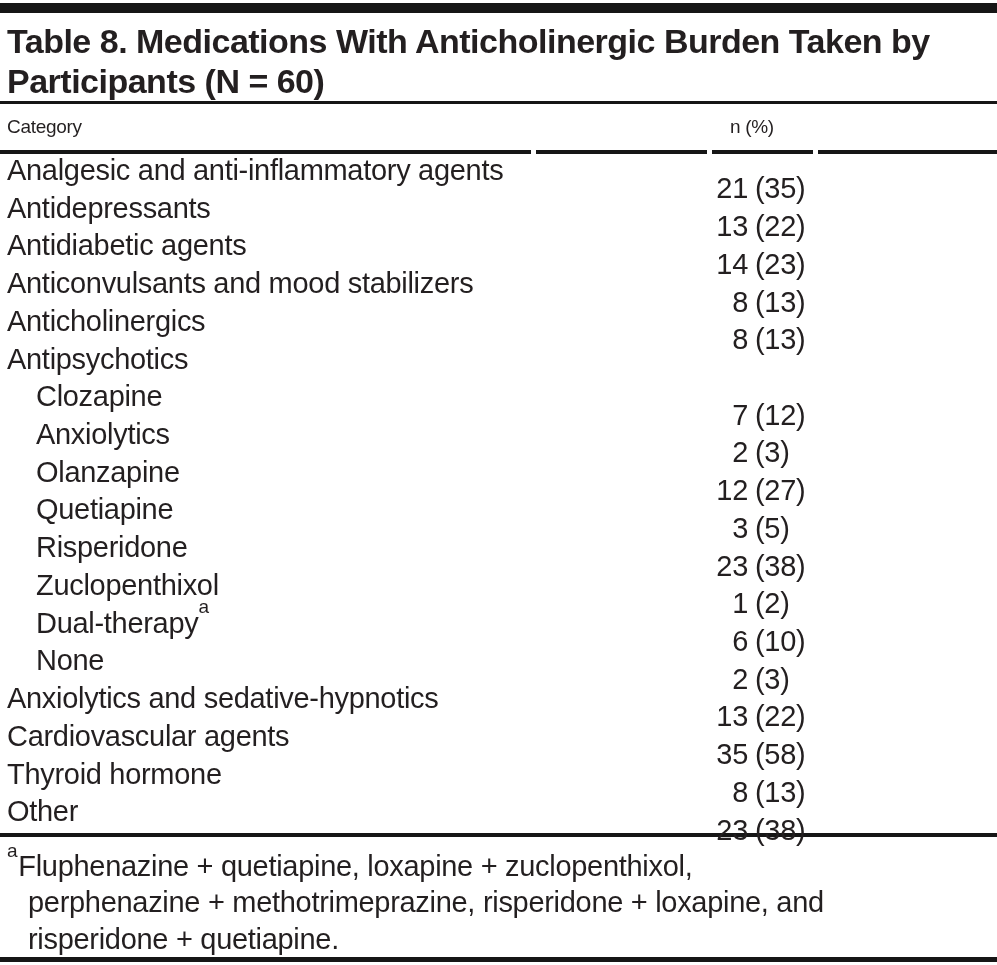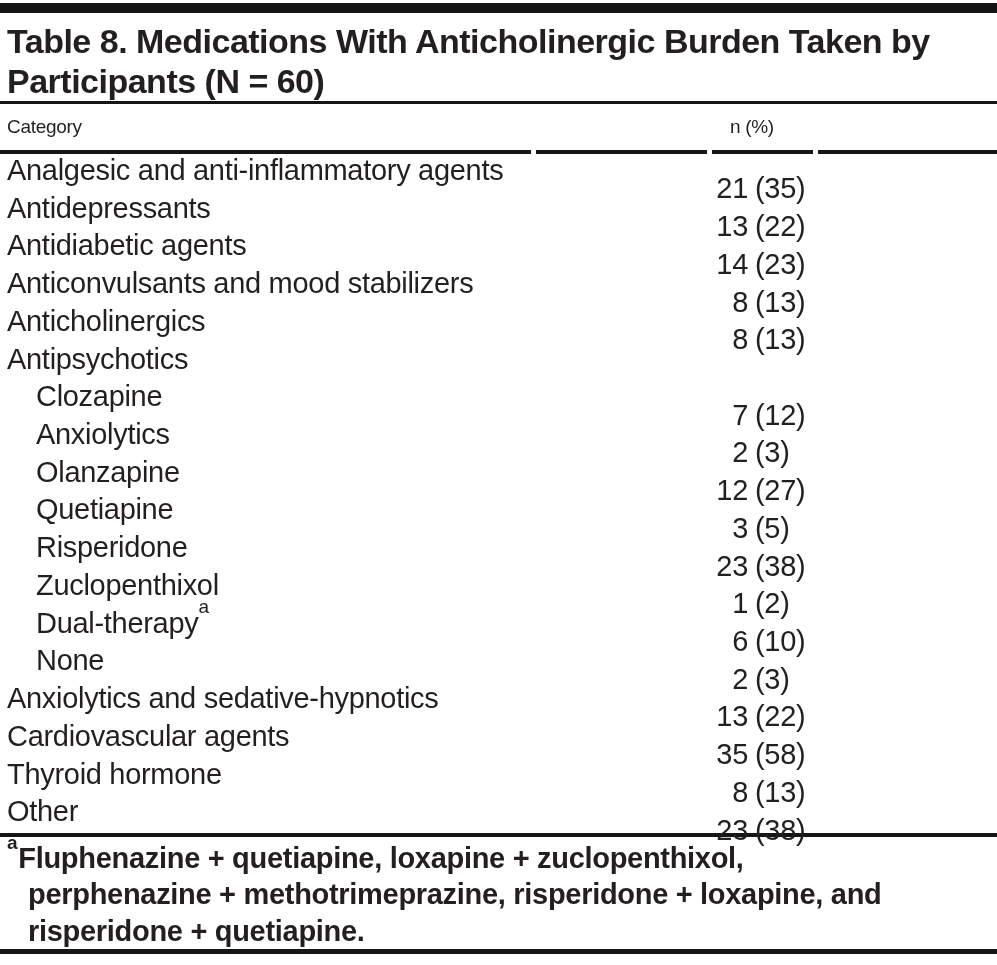--- a/index.html
+++ b/index.html
@@ -20,21 +20,21 @@
   .hdr-cat{padding-left:7px;}
   .hdr-val{position:absolute;left:730px;}
   .tbody{font-size:29px;letter-spacing:-0.3px;}
   .row{height:37.72px;display:flex;align-items:flex-start;position:relative;}
   .row .label{padding-left:7px;white-space:nowrap;}
   .row.indent .label{padding-left:36px;}
   .val{position:absolute;left:660px;top:16px;height:100%;display:flex;align-items:center;}
   .val .n{display:inline-block;width:88px;text-align:right;}
   .val .pct{margin-left:7px;}
   sup{font-size:19px;line-height:0;position:relative;top:-9px;}
-  .footnote{padding:3px 8px 0 7px;font-size:29px;line-height:36.5px;letter-spacing:-0.3px;font-weight:bold;}
+  .footnote{padding:11px 8px 0 7px;font-size:29px;line-height:36.5px;letter-spacing:-0.3px;}
   .footnote .cont{padding-left:21px;}
   .footnote sup{top:-8px;margin-right:1px;}
   .rule-bottom{height:5px;background:#161616;}
 </style>
 </head>
 <body>
 
 <div class="page">
 
   <div class="rule-top"></div>

